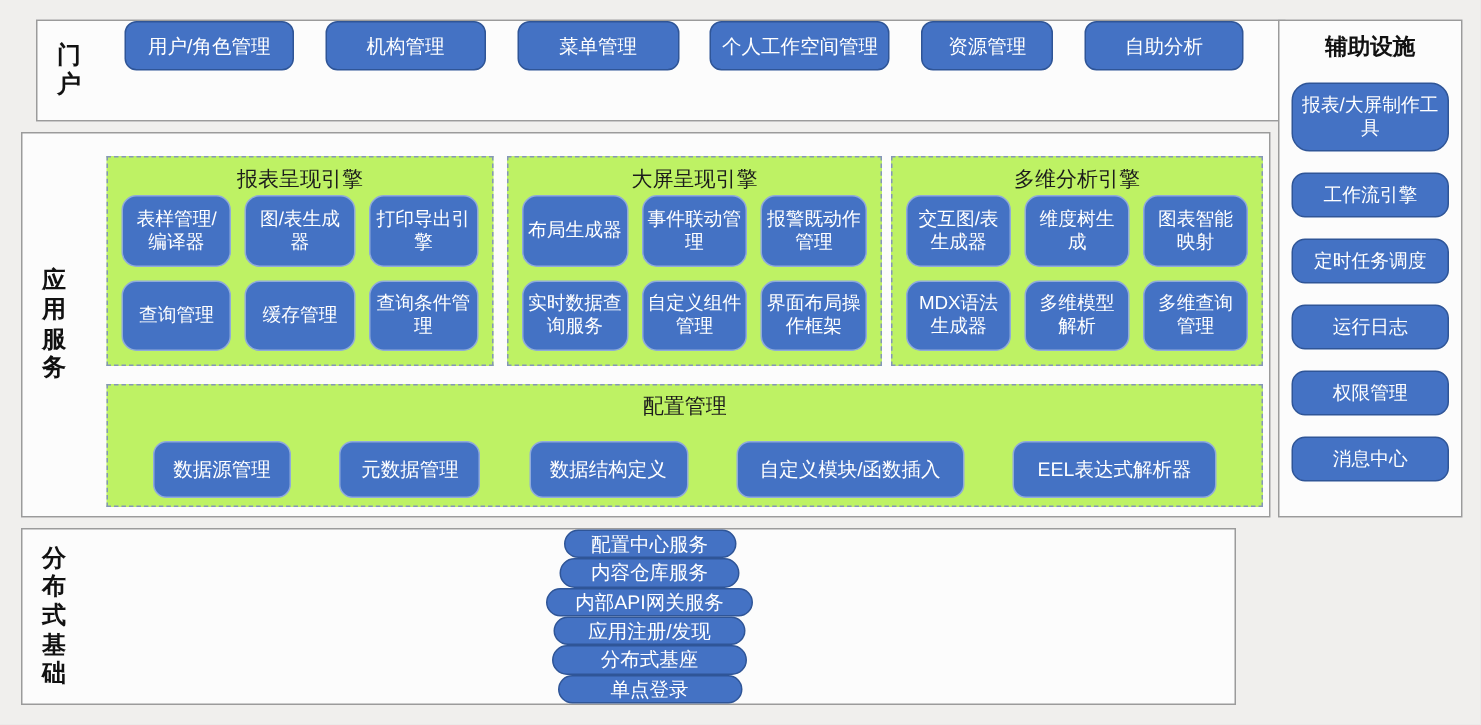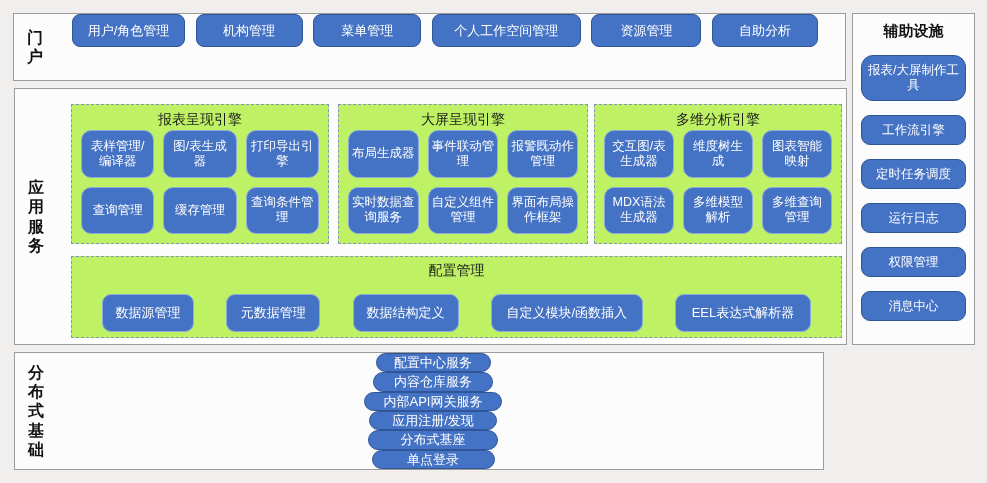--- a/index.html
+++ b/index.html
@@ -5,21 +5,21 @@
   * { margin:0; padding:0; box-sizing:border-box; }
   html,body { background:#e9e8e6; font-family:"Liberation Sans","DejaVu Sans",sans-serif; }
   .page {
     position:relative; width:987px; height:483px;
     background:#f0efed; overflow:hidden;
   }
   .section {
     position:absolute; background:#fcfcfc;
     border:1.5px solid #9b9b9b;
   }
-  #portal   { left:13px; top:13px;  width:833px; height:68px; }
+  #portal   { left:24px; top:13px;  width:833px; height:68px; }
   #app      { left:14px; top:88px;  width:833px; height:257px; }
   #aux      { left:852px; top:13px; width:123px; height:332px; }
   #dist     { left:14px; top:352px; width:810px; height:118px; }
 
   .vlabel {
     position:absolute; left:12px; top:0; bottom:0;
     display:flex; align-items:center;
     font-weight:bold; color:#111; font-size:16px;
   }
   .vlabel span { display:block; width:18px; word-break:break-all; line-height:1.2; text-align:center; }
@@ -80,22 +80,22 @@
 <div class="page">
 
   <div class="section" id="portal">
     <div class="vlabel">
       <span>门户</span>
     </div>
     <div class="portal-row">
       <div class="btn" style="width:113px">用户/角色管理</div>
       <div class="btn" style="width:107px">机构管理</div>
       <div class="btn" style="width:108px">菜单管理</div>
-      <div class="btn" style="width:149px">个人工作空间管理</div>
-      <div class="btn" style="width:110px">资源管理</div>
+      <div class="btn" style="width:120px">个人工作空间管理</div>
+      <div class="btn" style="width:88px">资源管理</div>
       <div class="btn" style="width:106px">自助分析</div>
     </div>
   </div>
 
   <div class="section" id="app">
     <div class="vlabel">
       <span>应用服务</span>
     </div>
 
     <div class="panel" id="panel-report">

